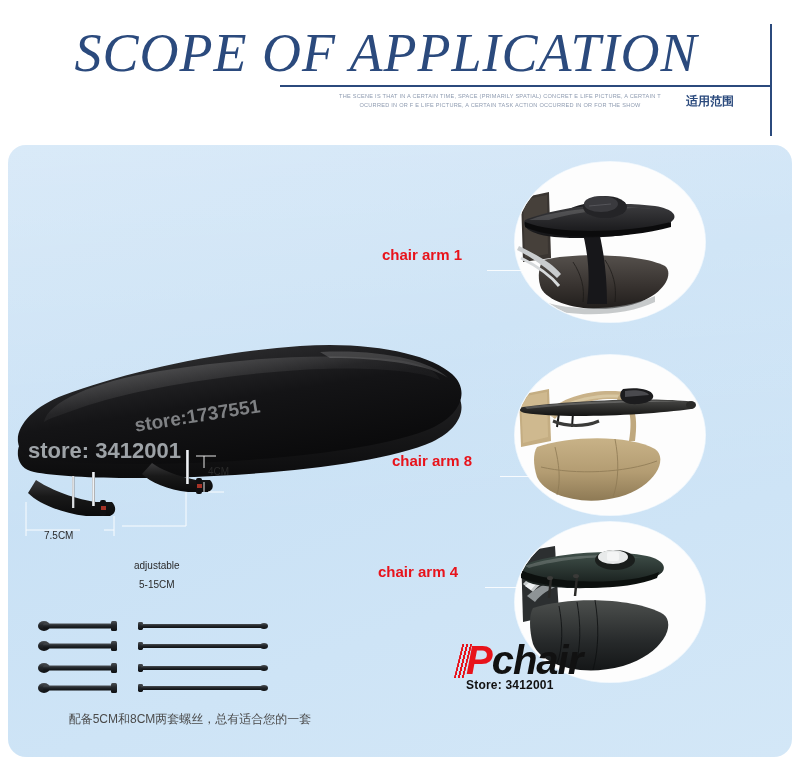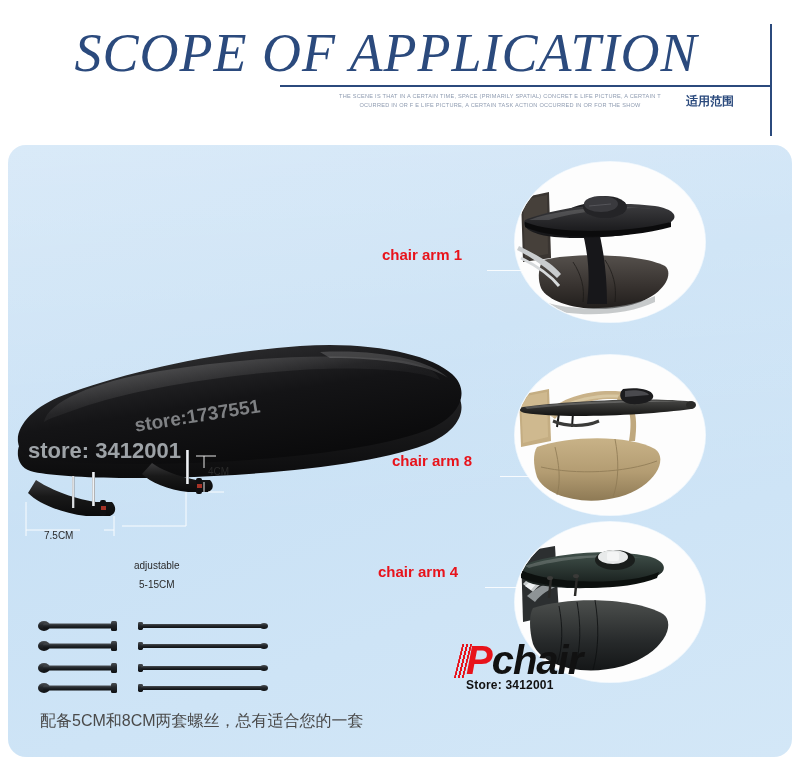--- a/index.html
+++ b/index.html
@@ -111,21 +111,21 @@
   #dim-4cm  { left:208px; top:466px; }
   #dim-75cm { left:44px;  top:530px; }
   #dim-adj  { left:134px; top:528px; text-align:center; line-height:19px;margin-top:28px; }
 
   
   .screws { position:absolute; left:36px; top:612px; width:280px; height:92px; }
   .screws svg { display:block; }
 
   .screw-note {
     position:absolute; left:40px; top:711px; width:300px;
-    font-size:16px; color:#4a4a4a; text-align:center; white-space:nowrap;
+    font-size:12px; color:#4a4a4a; text-align:center; white-space:nowrap;
   }
 
   
   .brand { position:absolute; left:466px; top:640px; }
   .brand-word {
     font-family:"Liberation Sans", sans-serif;
     font-size:40px; font-weight:bold; font-style:italic;
     color:#111; letter-spacing:-1px; line-height:40px; white-space:nowrap;
   }
   .brand-word .p { color:#e8131b; }

